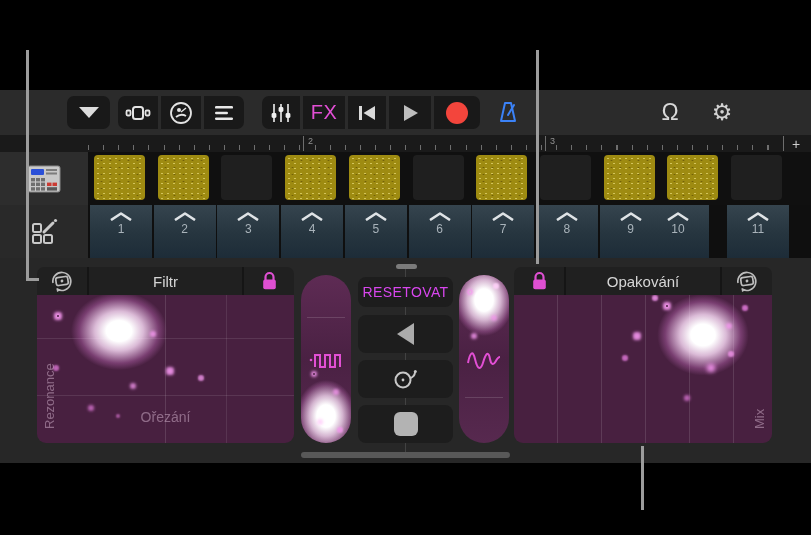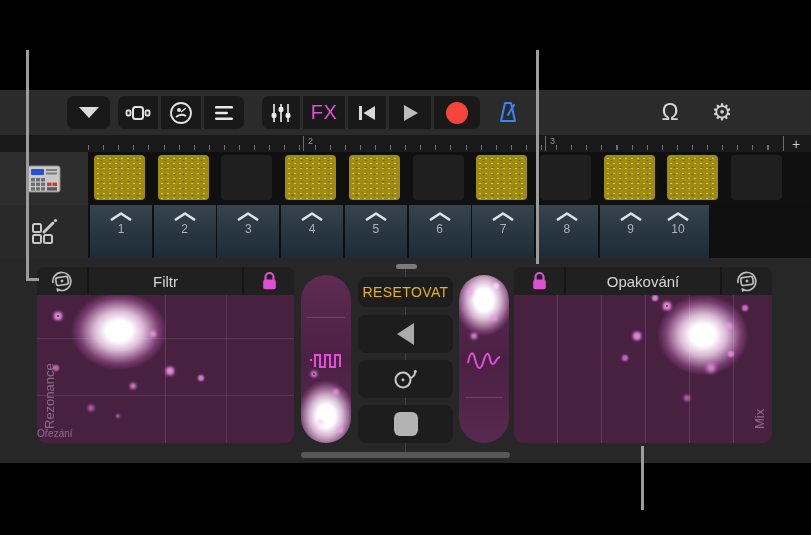--- a/index.html
+++ b/index.html
@@ -55,38 +55,38 @@
   #fx-panel{position:absolute;left:0;top:258px;width:811px;height:205px;background:#272727;}
   #fx-handle{position:absolute;left:396px;top:6px;width:21px;height:5px;border-radius:3px;background:#7b7b7b;}
   .fx-header{position:absolute;top:9px;height:28px;background:#202020;border-radius:7px 7px 0 0;
     display:flex;align-items:stretch;overflow:hidden;}
   .fx-header .sec{display:flex;align-items:center;justify-content:center;}
   .fx-header .sep{width:2px;background:#151515;}
   .fx-title{font-size:15px;color:#d6d6d6;}
   .xy-pad{position:absolute;top:37px;height:148px;background:#482040;border-radius:0 0 9px 9px;overflow:hidden;}
   .grid-v{position:absolute;top:0;bottom:0;width:1px;background:rgba(255,255,255,.13);}
   .grid-h{position:absolute;left:0;right:0;height:1px;background:rgba(255,255,255,.10);}
-  .axis-x{position:absolute;bottom:4px;width:100%;text-align:left;font-size:10px;color:rgba(222,190,216,.48);}
+  .axis-x{position:absolute;bottom:18px;width:100%;text-align:center;font-size:14px;color:rgba(222,190,216,.48);}
   .axis-y{position:absolute;top:0;bottom:14px;display:flex;align-items:center;
     writing-mode:vertical-rl;transform:rotate(180deg);font-size:13px;color:rgba(222,190,216,.48);}
   .glow{position:absolute;background:radial-gradient(closest-side,#ffffff 0 20%,rgba(255,225,252,.8) 38%,rgba(232,130,224,.3) 62%,transparent 75%);}
   .sparks{position:absolute;width:2px;height:2px;border-radius:50%;}
 
   .capsule{position:absolute;top:17px;width:50px;height:168px;border-radius:25px;overflow:hidden;
     background:linear-gradient(180deg,#5e2b54 0%,#4a2143 50%,#57294f 100%);}
   .capsule .cap-line{position:absolute;left:6px;right:6px;height:1px;background:rgba(255,255,255,.14);}
   .cap-glow{position:absolute;left:-12px;width:74px;height:90px;
     background:radial-gradient(closest-side,#fff 0 25%,rgba(255,228,252,.75) 45%,rgba(230,140,222,.25) 70%,transparent 80%);}
   .wave-icon{position:absolute;left:7px;}
 
   #center-col{position:absolute;left:358px;top:0;width:95px;height:205px;}
   #center-line{position:absolute;left:47px;top:11px;width:1px;height:184px;background:#424242;}
   .c-btn{position:absolute;left:0;width:95px;background:#1d1d1d;border-radius:8px;
     display:flex;align-items:center;justify-content:center;}
-  #reset-btn{top:19px;height:30px;font-size:14px;color:#eab308;letter-spacing:.4px;}
+  #reset-btn{top:19px;height:30px;font-size:14px;color:#d946ef;letter-spacing:.4px;}
   #reverse-btn{top:57px;height:38px;}
   #vinyl-btn{top:102px;height:38px;}
   #stop-btn{top:147px;height:38px;}
   .tri-left{width:0;height:0;border-top:11px solid transparent;border-bottom:11px solid transparent;border-right:17px solid #ababab;}
   .stop-sq{width:24px;height:24px;border-radius:6px;background:#b3b3b3;}
   #fx-scrollbar{position:absolute;left:301px;top:194px;width:209px;height:6px;border-radius:3px;background:#585858;}
 </style>
 </head>
 <body>
 
@@ -283,20 +283,26 @@
           <polyline points="2,8 12,1.5 22,8" fill="none" stroke="#dfe3e6" stroke-width="2.6" stroke-linejoin="round"></polyline>
         </svg>
         <span class="trigger-num">9</span>
       </div>
       <div class="trigger-cell" style="left: 647px;">
         <svg width="24" height="9" viewBox="0 0 24 9">
           <polyline points="2,8 12,1.5 22,8" fill="none" stroke="#dfe3e6" stroke-width="2.6" stroke-linejoin="round"></polyline>
         </svg>
         <span class="trigger-num">10</span>
       </div>
+      <div class="trigger-cell" style="left: 727px;">
+        <svg width="24" height="9" viewBox="0 0 24 9">
+          <polyline points="2,8 12,1.5 22,8" fill="none" stroke="#dfe3e6" stroke-width="2.6" stroke-linejoin="round"></polyline>
+        </svg>
+        <span class="trigger-num">11</span>
+      </div>
     </div>
 
   <div id="fx-panel">
     <div id="fx-handle"></div>
 
     <div class="fx-header" style="left:37px;width:257px;">
       <div class="sec" style="width:50px;">
         <svg width="30" height="24" viewBox="0 0 30 24">
           <g transform="rotate(-8 15 12)">
             <rect x="9" y="8" width="12" height="8" rx="2" fill="none" stroke="#bdbdbd" stroke-width="1.7"></rect>

